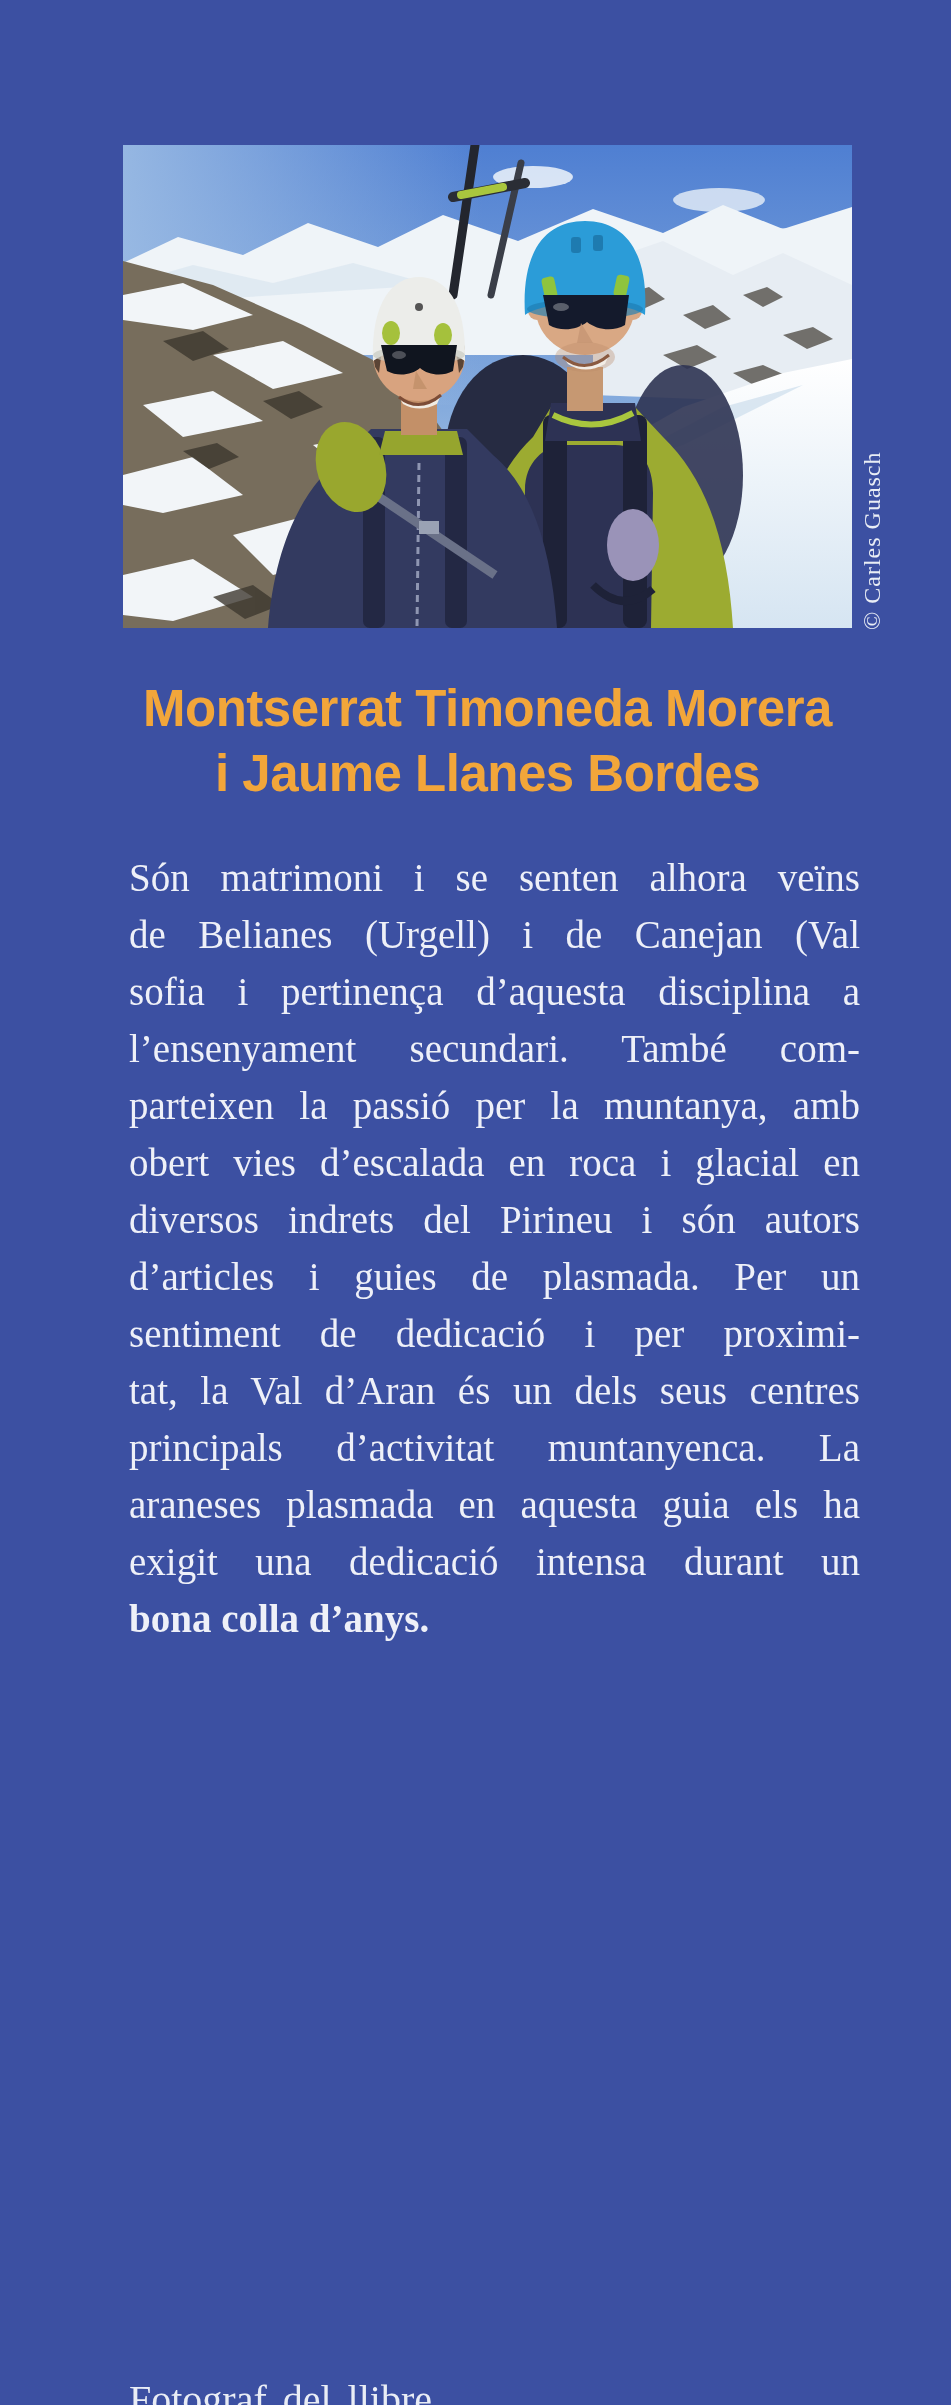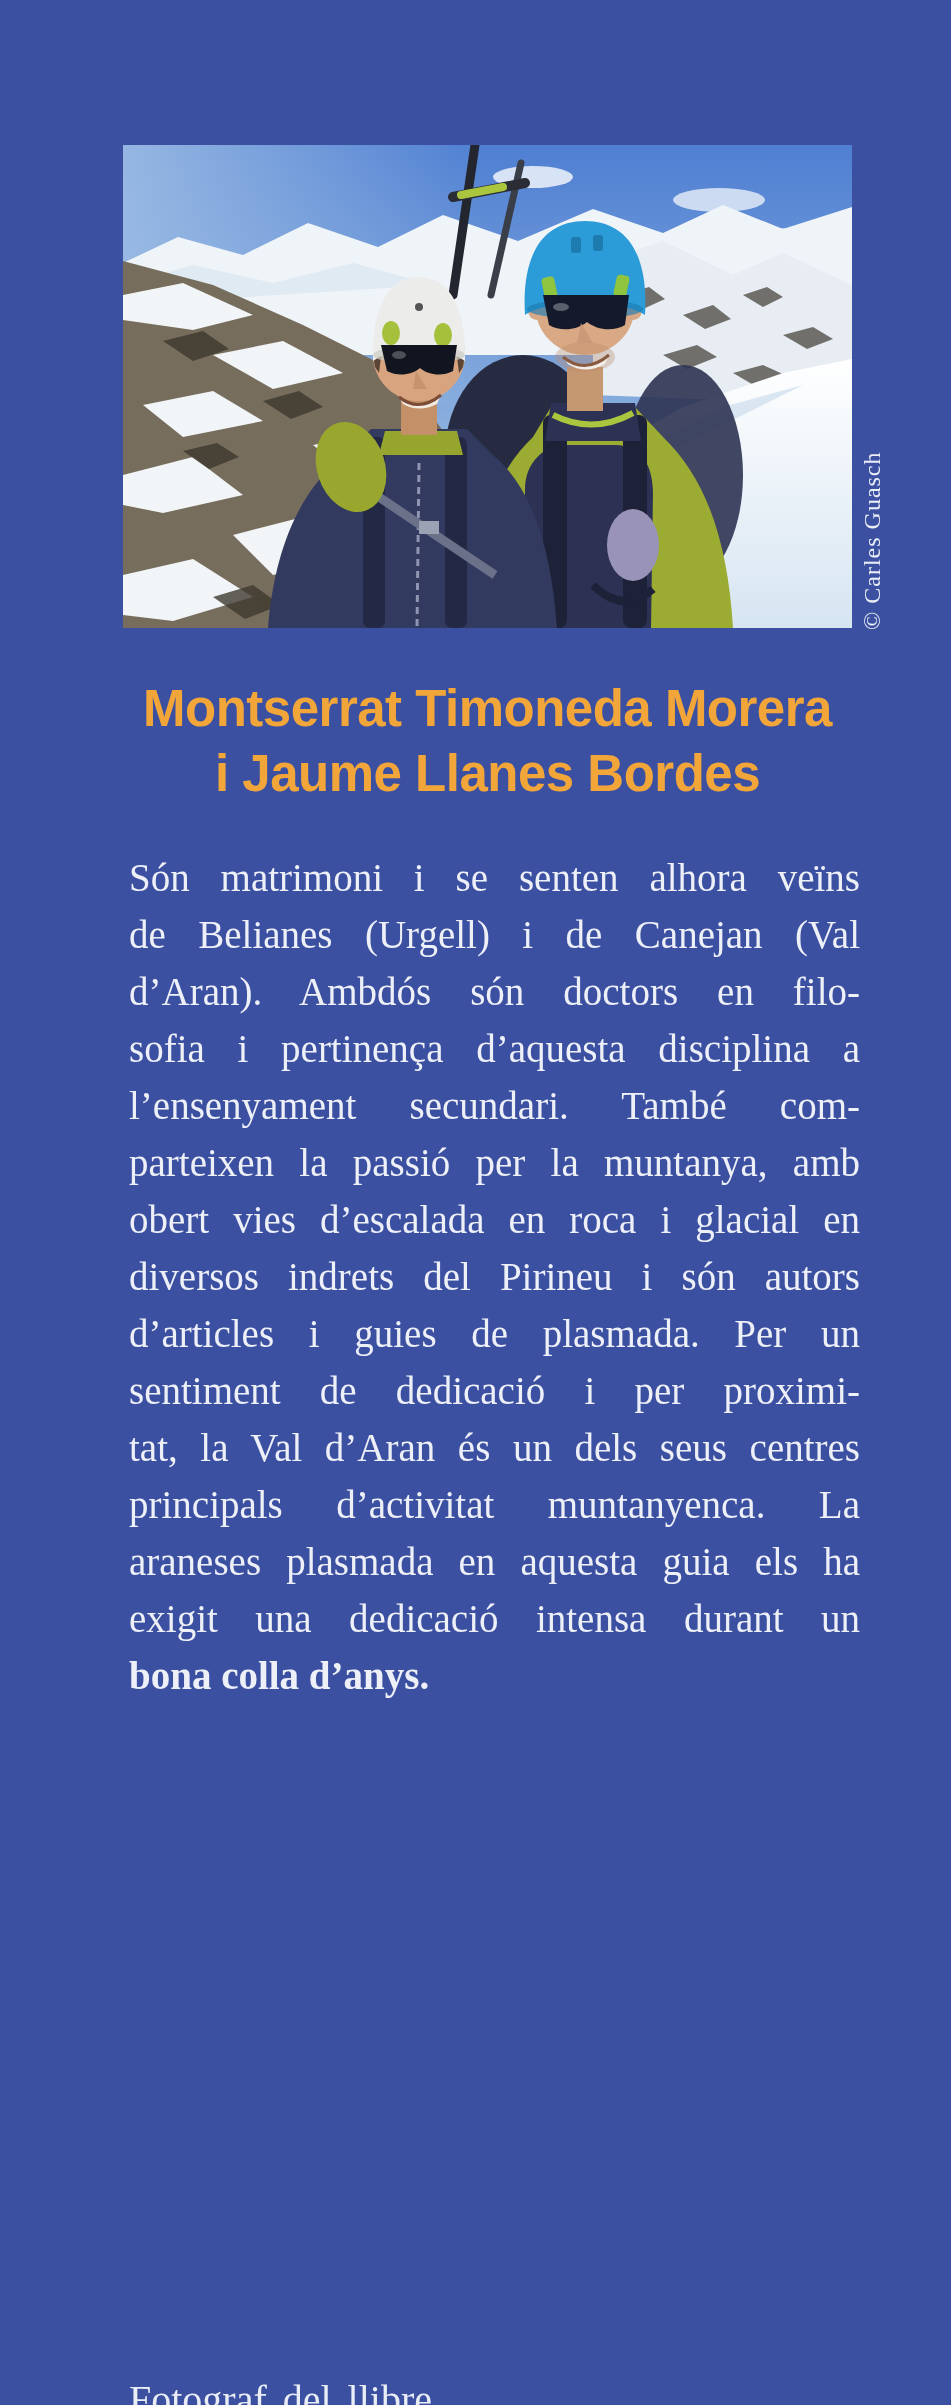--- a/index.html
+++ b/index.html
@@ -203,21 +203,20 @@
   <div class="photo-credit">© Carles Guasch</div>
 
   <div class="title-block">
     <div>Montserrat Timoneda Morera</div>
     <div>i Jaume Llanes Bordes</div>
   </div>
 
   <div class="bio-block">
     <div class="bio-line">Són matrimoni i se senten alhora veïns</div>
     <div class="bio-line">de Belianes (Urgell) i de Canejan (Val</div>
-    <div class="bio-line">d’Aran). Ambdós són doctors en filo-</div>
     <div class="bio-line">sofia i pertinença d’aquesta disciplina a</div>
     <div class="bio-line">l’ensenyament secundari. També com-</div>
     <div class="bio-line">parteixen la passió per la muntanya, amb</div>
     <div class="bio-line">obert vies d’escalada en roca i glacial en</div>
     <div class="bio-line">diversos indrets del Pirineu i són autors</div>
     <div class="bio-line">d’articles i guies de plasmada. Per un</div>
     <div class="bio-line">sentiment de dedicació i per proximi-</div>
     <div class="bio-line">tat, la Val d’Aran és un dels seus centres</div>
     <div class="bio-line">principals d’activitat muntanyenca. La</div>
     <div class="bio-line">araneses plasmada en aquesta guia els ha</div>

